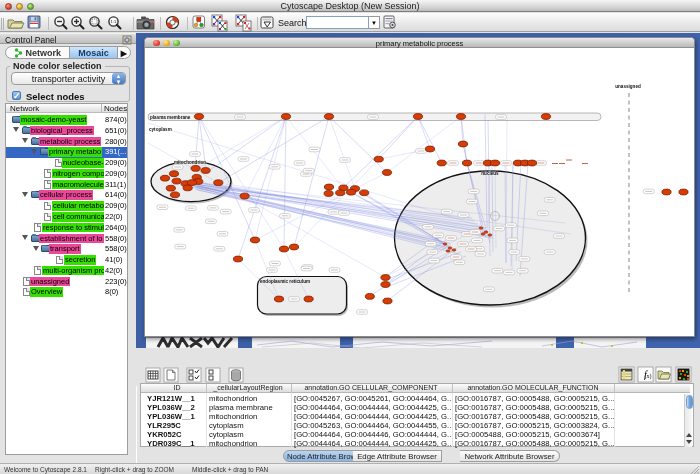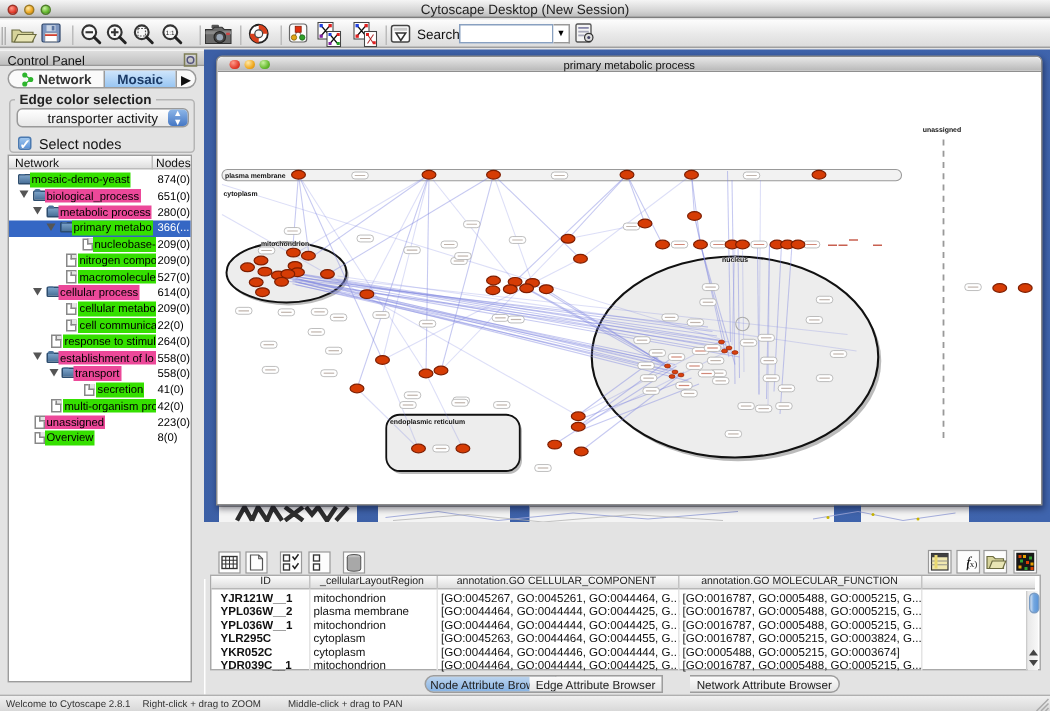--- a/index.html
+++ b/index.html
@@ -35,21 +35,21 @@
 #tab-network { position:absolute; left:0; top:0; width:63px; height:13px; text-align:center; line-height:12px;}
 #tab-mosaic { position:absolute; left:63px; top:0; width:49px; height:13px; background:linear-gradient(#cfe5fb,#8fc0f0); border-left:1px solid #9b9b9b; border-right:1px solid #9b9b9b; text-align:center; line-height:12px; color:#1a3a66;}
 #tab-arrow { position:absolute; right:3px; top:2px; font-size:8px; color:#111;}
 
 #grpbox { position:absolute; left:6px; top:33px; width:124px; height:36px; border:1px solid #b5b5b5; border-radius:3px; }
 #grplbl { position:absolute; left:10px; top:28px; background:#e3e3e3; padding:0 3px; font-size:9px; font-weight:bold; color:#222; }
 #combo { position:absolute; left:11px; top:39px; width:115px; height:13px; background:linear-gradient(#ffffff,#e8e8e8); border:1px solid #9a9a9a; border-radius:4px; font-size:9px; color:#111; text-align:center; line-height:12px; }
 #combobtn { position:absolute; right:0px; top:0px; width:13px; height:11px; background:linear-gradient(#8db6e8,#4577c4); border-radius:3px; margin:0; color:#fff; font-size:6px; line-height:6px; text-align:center; }
 #chkrow { position:absolute; left:12px; top:58px; font-size:9.5px; color:#111; }
 #chk { position:absolute; left:0; top:0px; width:9px; height:9px; background:linear-gradient(#9fc6ee,#5b93d8); border:1px solid #4a79b0; border-radius:2px; color:#fff; font-size:9px; line-height:9px; font-weight:bold; text-align:center;}
-#chklbl { margin-left:14px; }
+#chklbl { margin-left:14px;font-weight:bold; }
 
 #treebox { position:absolute; left:5px; top:70px; width:123px; height:352px; background:#fff; border:1px solid #9c9c9c; }
 #treehdr { position:absolute; left:0; top:0; width:121px; height:9px; background:linear-gradient(#fdfdfd,#dedede); border-bottom:1px solid #bbb; font-size:8px; color:#111; }
 #treehdr .c1 { position:absolute; left:4px; top:0px; }
 #treehdr .c2 { position:absolute; left:98px; top:0px; }
 #treehdr .sep { position:absolute; left:95px; top:0; width:1px; height:9px; background:#bbb; }
 .trow { position:absolute; left:0; width:121px; height:10.8px; font-size:7.5px; white-space:nowrap; }
 .trow .lbl { position:absolute; top:0.5px; padding:0 1px; line-height:9.5px; color:#000; overflow:hidden; }
 .trow .cnt { position:absolute; left:99px; top:0.5px; line-height:9.5px; color:#000; }
 .bg-g { background:#35e000; }
@@ -226,21 +226,21 @@
       <div id="tab-network"><svg width="9" height="10" style="vertical-align:-2px">
             <circle cx="2.5" cy="2" r="1.7" fill="#2db52d"></circle>
             <circle cx="6.5" cy="5" r="1.7" fill="#2db52d"></circle>
             <circle cx="2.5" cy="8" r="1.7" fill="#2db52d"></circle>
             <path d="M2.5 2 L6.5 5 L2.5 8" stroke="#2db52d" stroke-width="0.8" fill="none"></path>
           </svg> Network</div>
       <div id="tab-mosaic">Mosaic</div>
       <div id="tab-arrow">▶</div>
     </div>
     <div id="grpbox"></div>
-    <div id="grplbl">Edge color selection</div>
+    <div id="grplbl">Node color selection</div>
     <div id="combo">transporter activity<div id="combobtn">▲<br>▼</div></div>
     <div id="chkrow"><div id="chk">✓</div><span id="chklbl">Select nodes</span></div>
     <div id="treebox">
       <div id="treehdr">
           <span class="c1">Network</span>
           <span class="sep"></span>
           <span class="c2">Nodes</span>
         </div>
       <div id="treerows">
           <div class="trow" style="top:10.50px">
@@ -257,36 +257,36 @@
           <div class="trow" style="top:32.06px">
             <span class="arr" style="left:16px"></span>
             <span class="fold" style="left:25px"></span>
             <span class="lbl bg-r" style="left:33px; max-width:65px">metabolic process</span>
             <span class="cnt">280(0)</span>
           </div>
           <div class="trow selrow" style="top:42.84px">
             <span class="arr" style="left:25px"></span>
             <span class="fold" style="left:34px"></span>
             <span class="lbl bg-g" style="left:42px; max-width:56px">primary metabo</span>
-            <span class="cnt" style="color:#fff">366(...</span>
+            <span class="cnt" style="color:#fff">391(...</span>
           </div>
           <div class="trow" style="top:53.62px">
             <span class="file" style="left:49px"></span>
             <span class="lbl bg-g" style="left:56px; max-width:42px">nucleobase-</span>
             <span class="cnt">209(0)</span>
           </div>
           <div class="trow" style="top:64.40px">
             <span class="file" style="left:38px"></span>
             <span class="lbl bg-g" style="left:46px; max-width:52px">nitrogen compo</span>
             <span class="cnt">209(0)</span>
           </div>
           <div class="trow" style="top:75.18px">
             <span class="file" style="left:38px"></span>
             <span class="lbl bg-g" style="left:46px; max-width:52px">macromolecule</span>
-            <span class="cnt">527(0)</span>
+            <span class="cnt">311(1)</span>
           </div>
           <div class="trow" style="top:85.96px">
             <span class="arr" style="left:16px"></span>
             <span class="fold" style="left:25px"></span>
             <span class="lbl bg-r" style="left:33px; max-width:65px">cellular process</span>
             <span class="cnt">614(0)</span>
           </div>
           <div class="trow" style="top:96.74px">
             <span class="file" style="left:38px"></span>
             <span class="lbl bg-g" style="left:46px; max-width:52px">cellular metabol</span>

